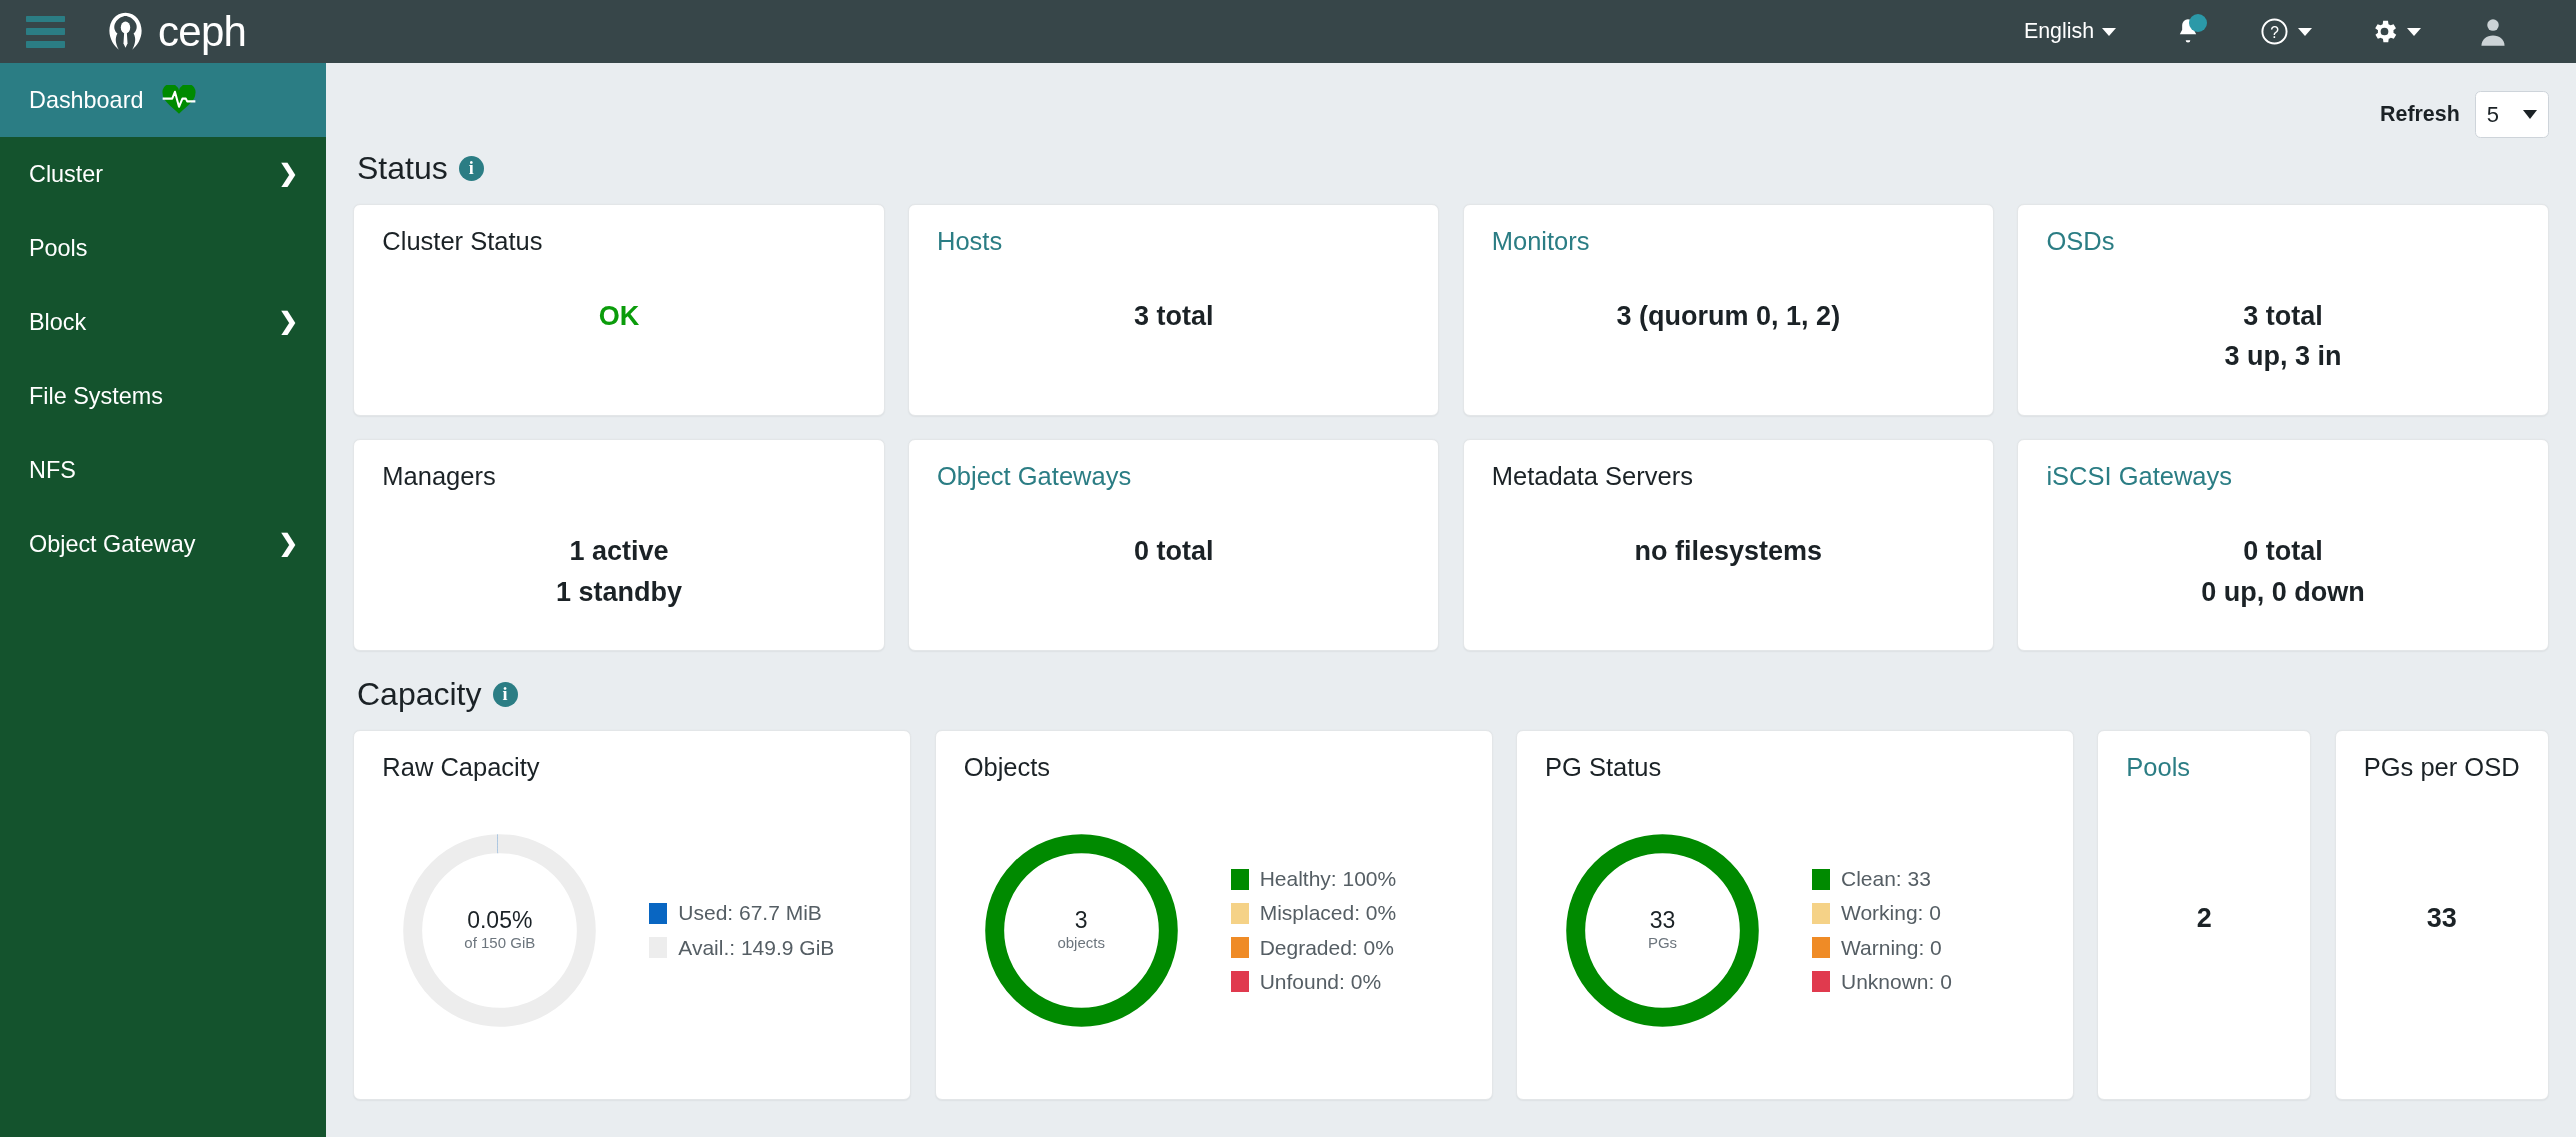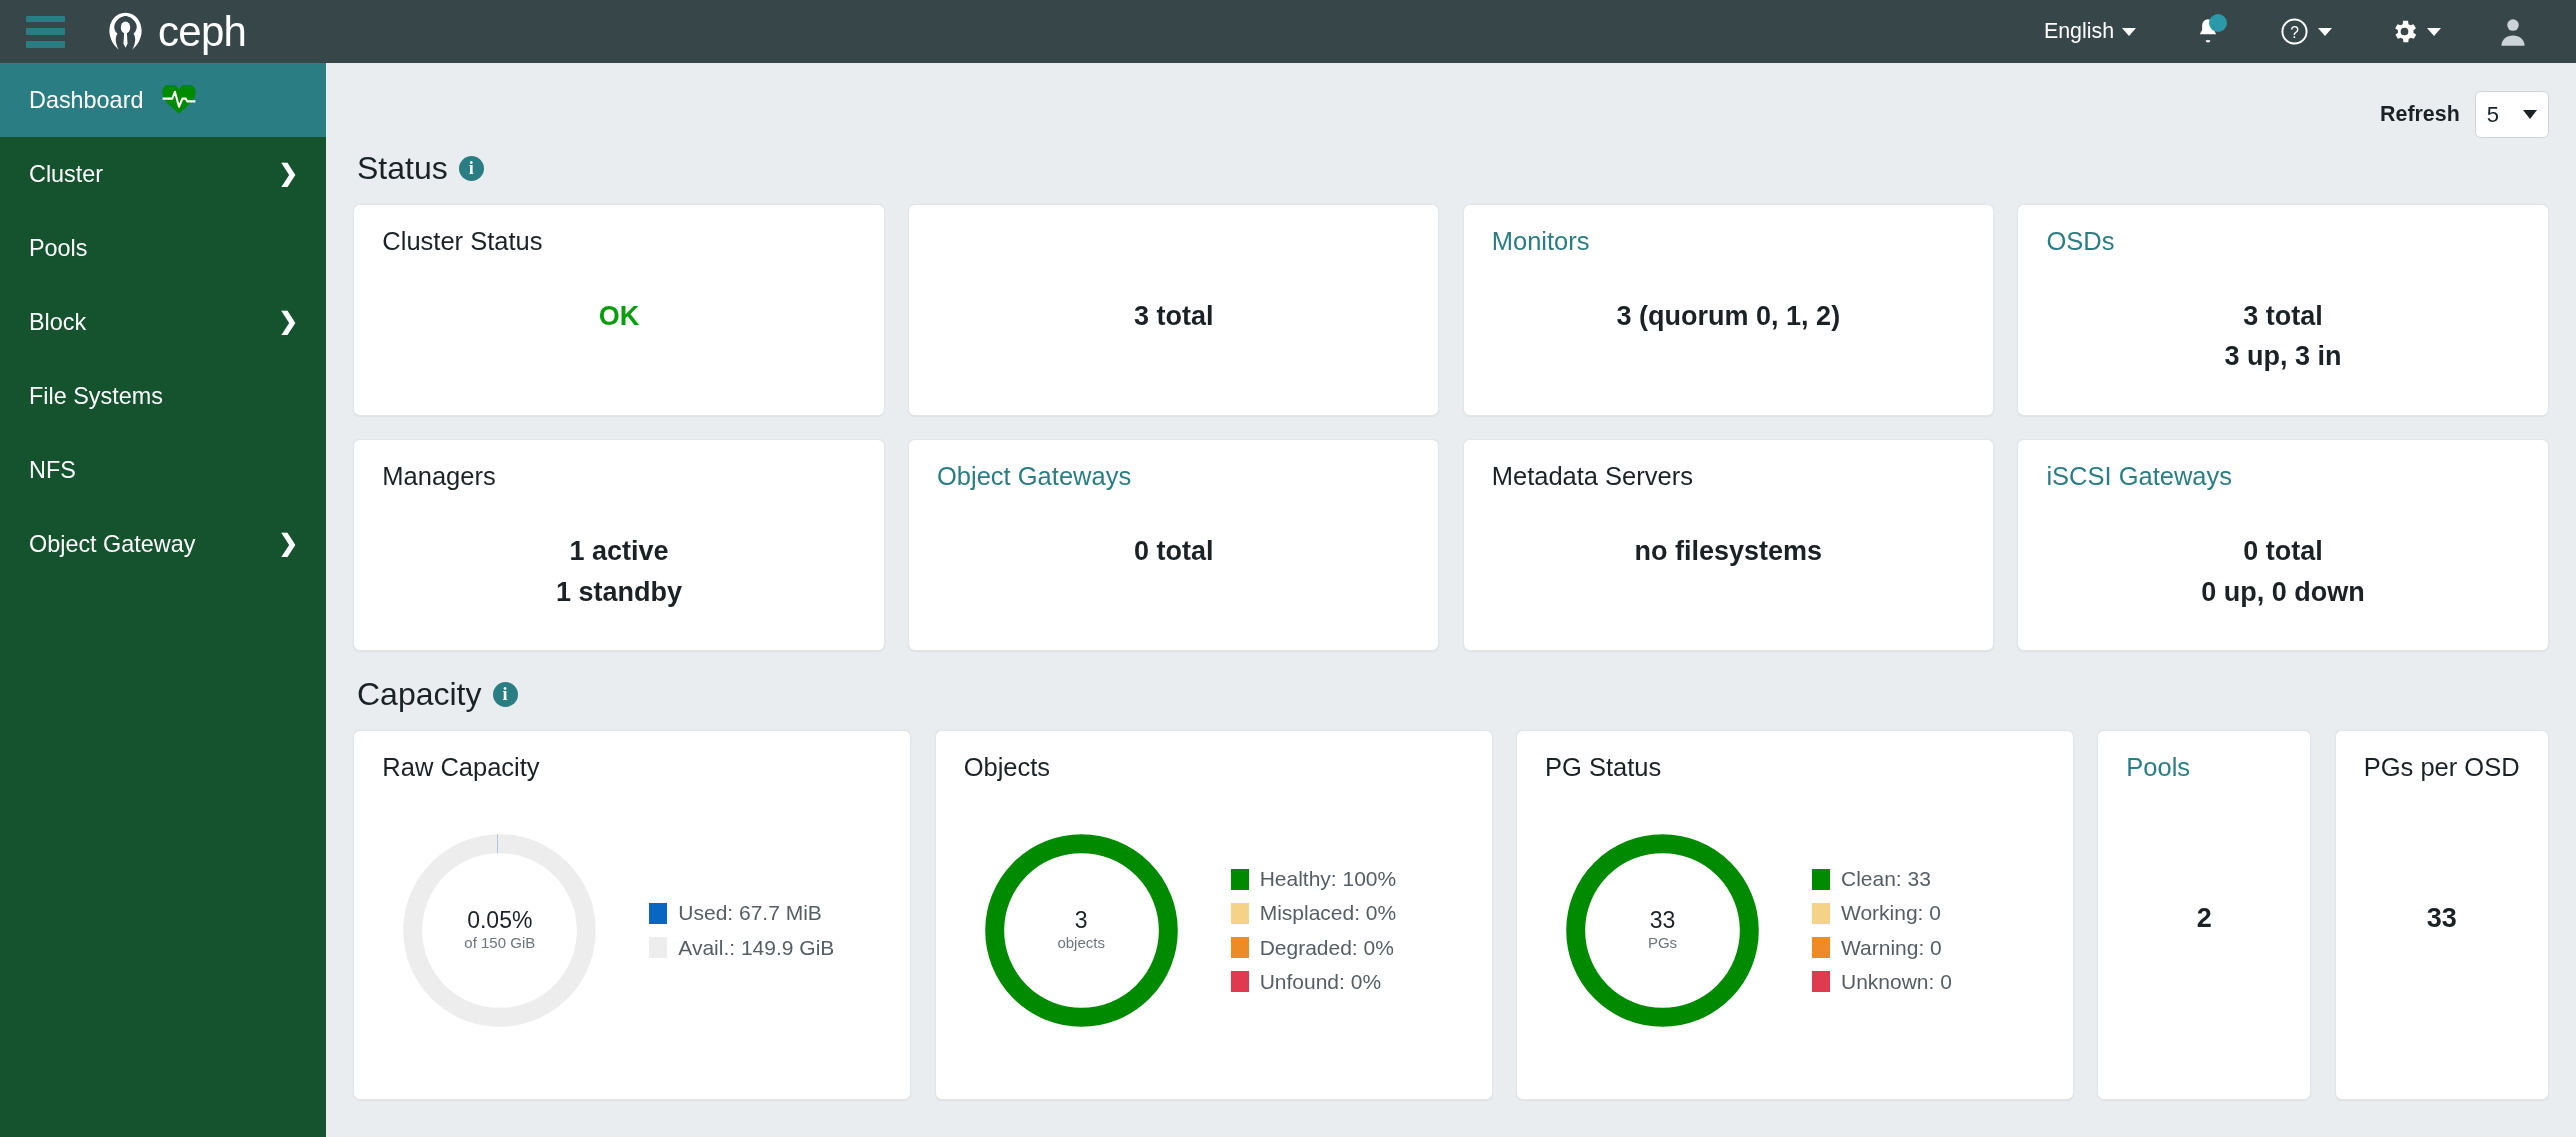--- a/index.html
+++ b/index.html
@@ -24,21 +24,21 @@
   }
   .hamburger span { display:block; width: 39px; height: 6.2px; background: #2b7d84; border-radius:0.7px; }
   .brand { display: flex; align-items: center; margin-left: 39px; }
   .brand-logo { width: 43px; height: 43px; }
   .brand-text {
     color: #ffffff; font-size: 42px; letter-spacing: -0.7px;
     margin-left: 11px; font-weight: 400; line-height: 1;
   }
   .nav-right {
     margin-left: auto; display: flex; align-items: center;
-    height: 63px; padding-right: 20px;
+    height: 63px; padding-right: 40px;
   }
   .nav-item {
     display: flex; align-items: center; gap: 8.3px;
     color: #ffffff; font-size: 21.4px; cursor: pointer;
     padding: 0 29px; height: 63px;
   }
   .caret {
     width: 0; height: 0; border-left: 7px solid transparent;
     border-right: 7px solid transparent; border-top: 8.3px solid #ffffff;
     display:inline-block;
@@ -258,20 +258,21 @@
   </div>
 
   <div class="card-row">
     <div class="card card-status">
       <div class="card-title">Cluster Status</div>
       <div class="card-values">
         <div class="ok">OK</div>
       </div>
     </div>
     <div class="card card-status">
+      <div class="card-title link">Hosts</div>
       <div class="card-values">
         <div>3 total</div>
       </div>
     </div>
     <div class="card card-status">
       <div class="card-title link">Monitors</div>
       <div class="card-values">
         <div>3 (quorum 0, 1, 2)</div>
       </div>
     </div>

